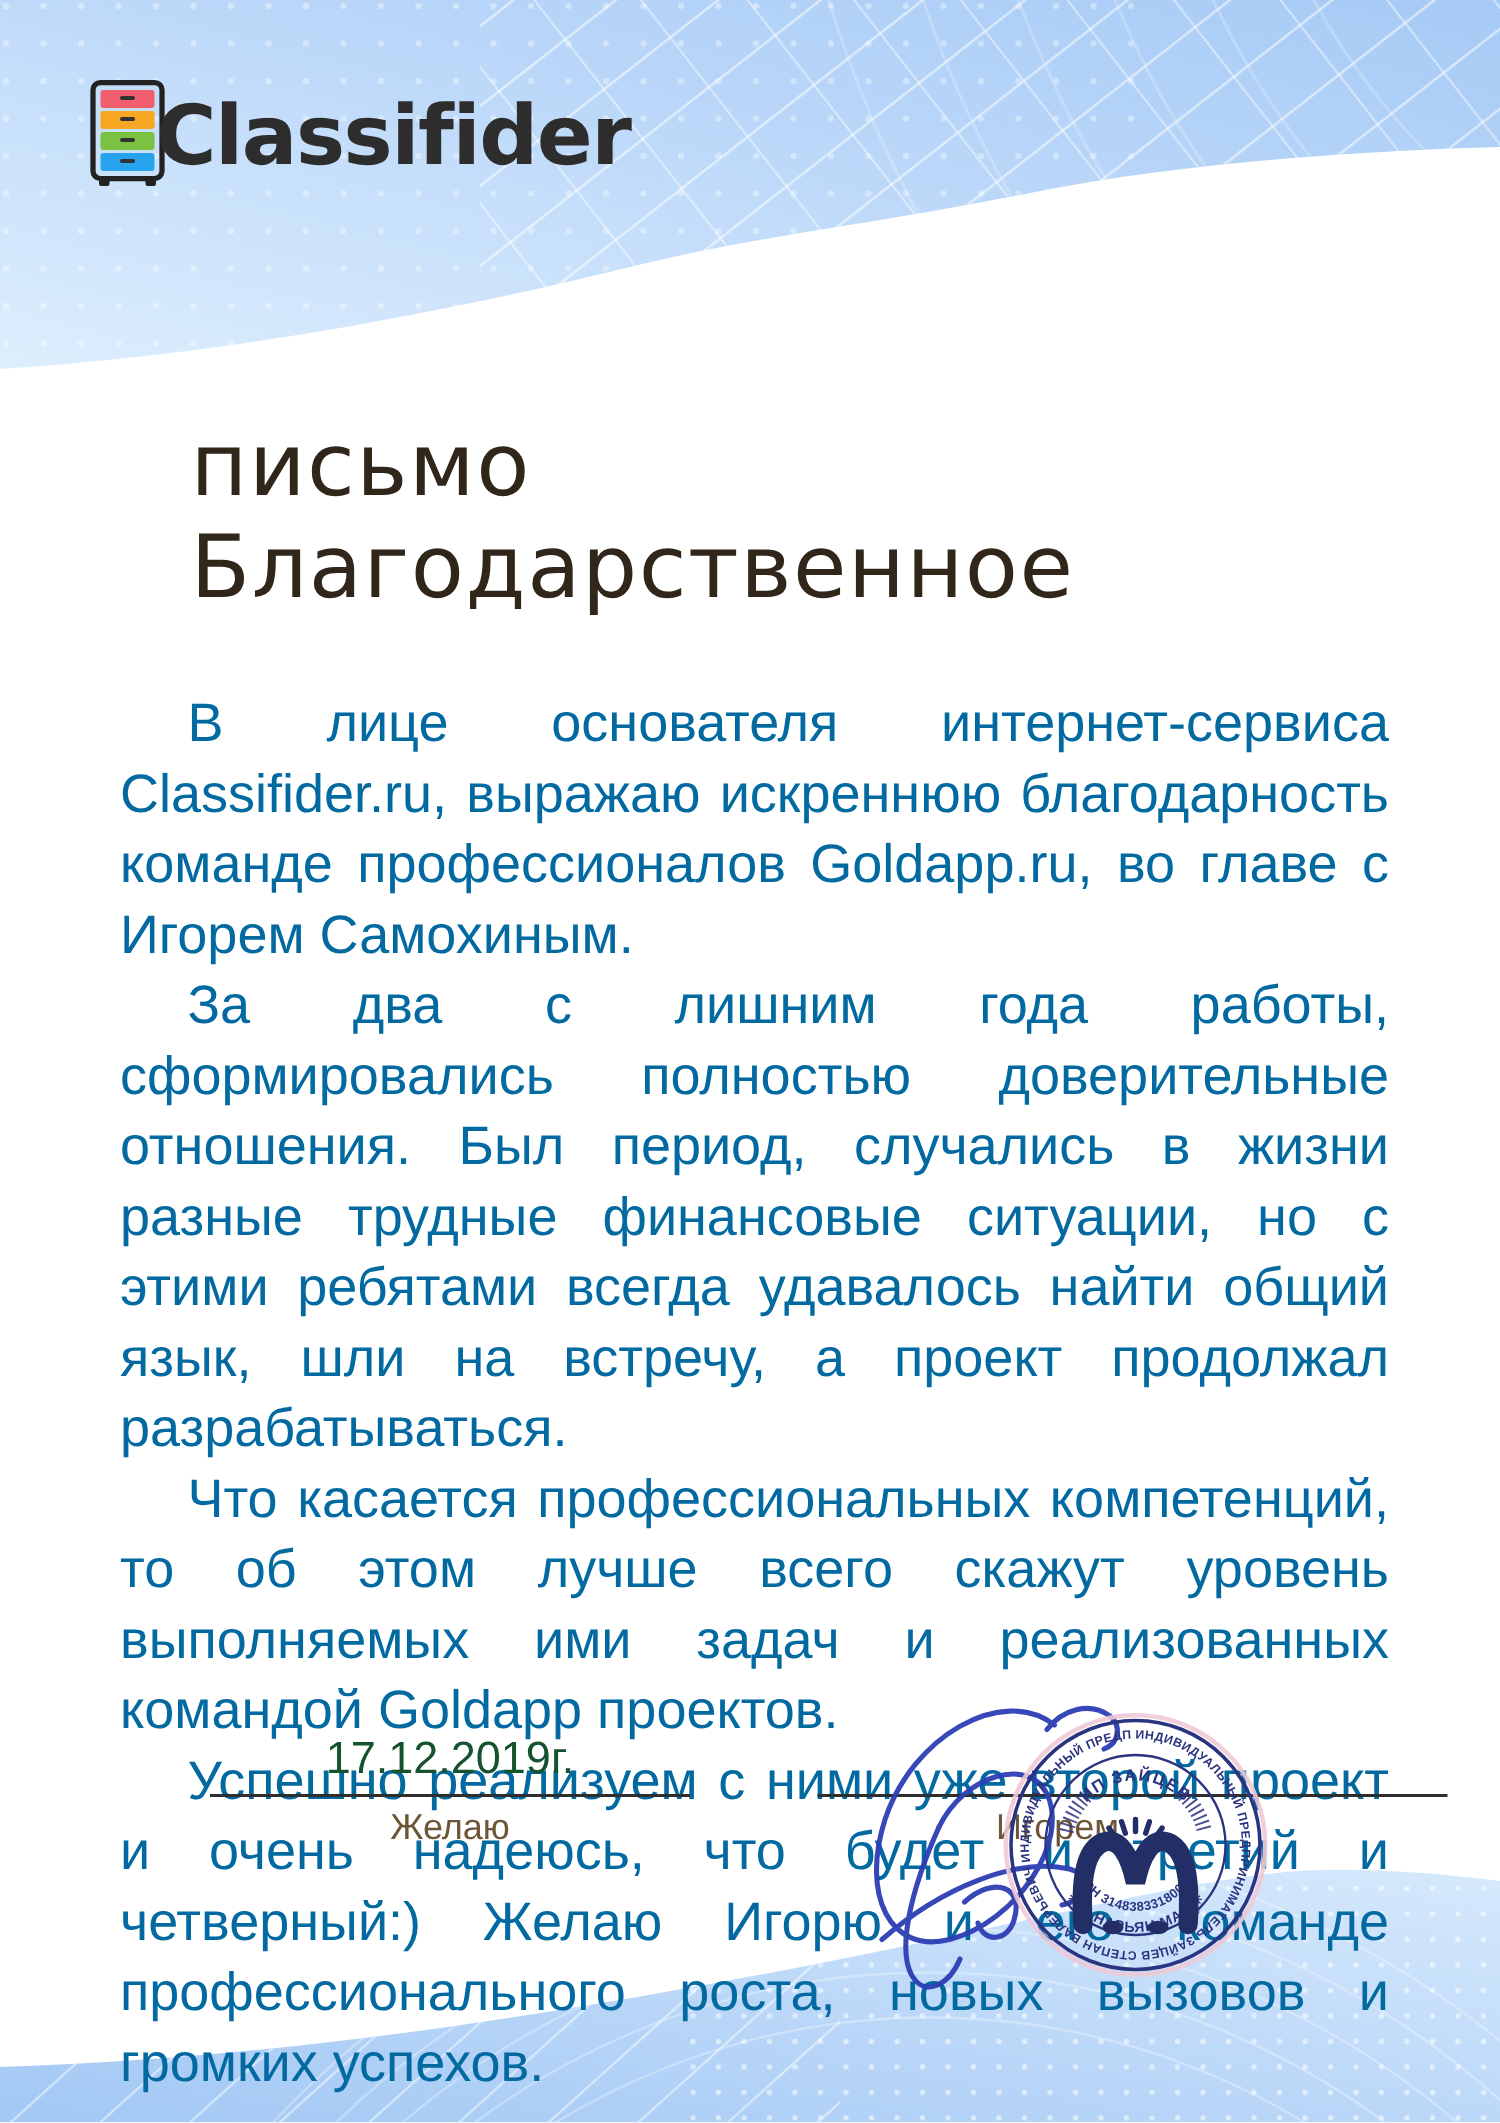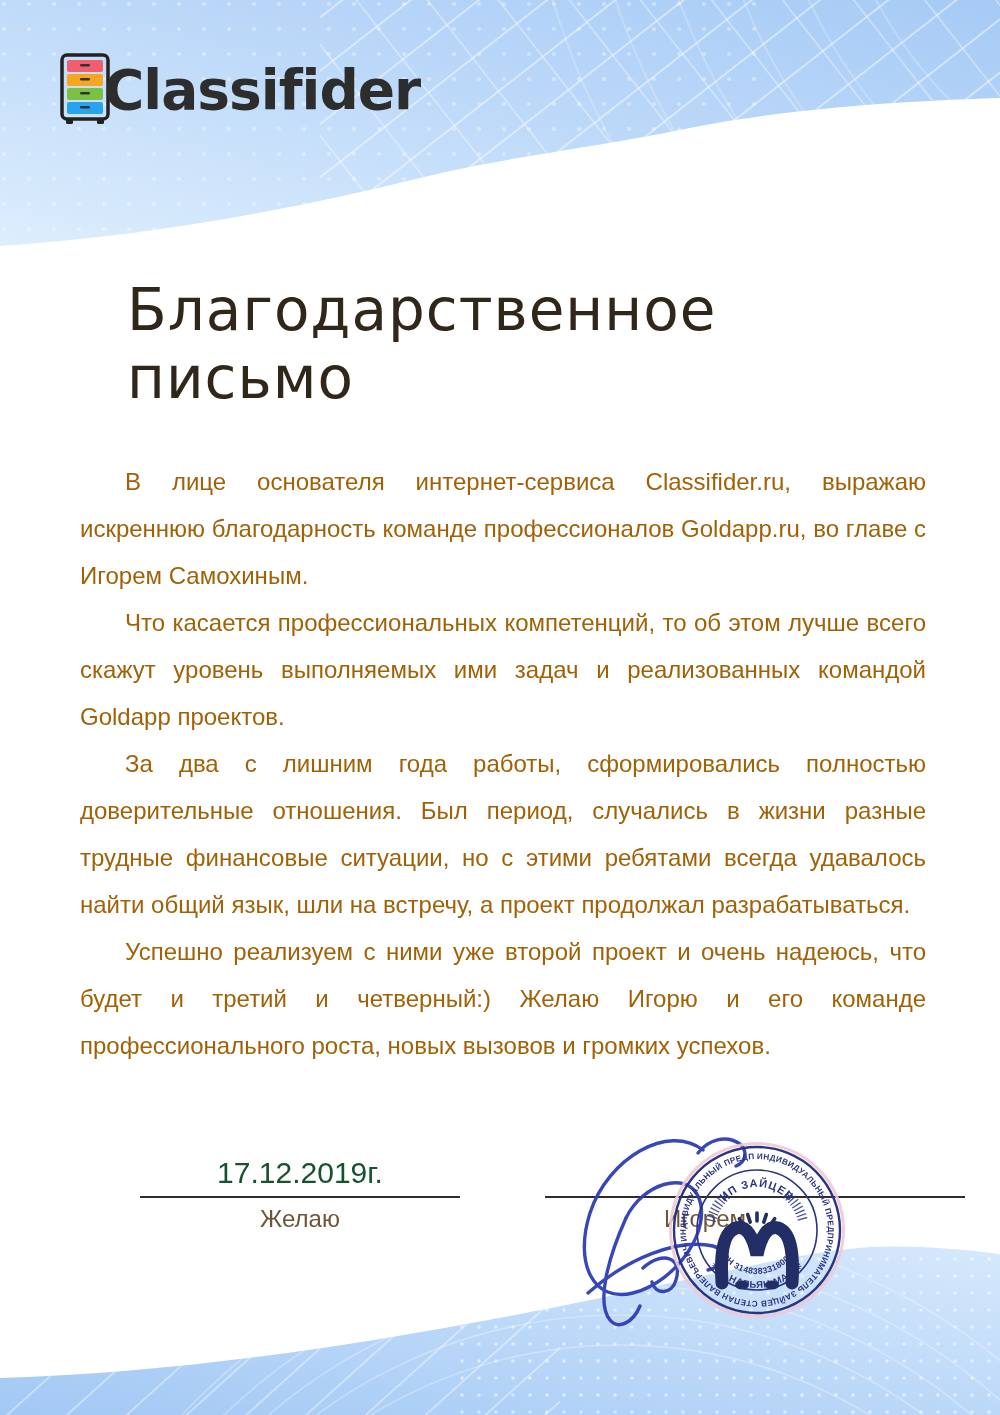--- a/index.html
+++ b/index.html
@@ -12,22 +12,22 @@
   #logo{left:58px;top:52px;z-index:3;display:flex;align-items:center;gap:2px;}
   #brand-text{font-family:"DejaVu Sans",sans-serif;font-weight:bold;font-size:55px;
               letter-spacing:-1px;color:#2d2d2d;margin-left:-14px;}
 
   
   #page-title{left:127px;top:276px;z-index:4;color:#30261a;
               font-family:"DejaVu Sans",sans-serif;font-size:58px;line-height:68px;
               font-weight:500;letter-spacing:1px;}
 
   
-  #letter-body{left:80px;top:458px;width:846px;z-index:4;color:#a16207;
-               font-size:24px;line-height:47px;text-align:justify;}
+  #letter-body{left:80px;top:458px;width:846px;z-index:4;color:#0369a1;
+               font-size:36px;line-height:47px;text-align:justify;}
   #letter-body p{margin:0;text-indent:45px;}
 
   
   .sign-line{height:2px;background:#2e2e2e;top:1196px;z-index:4;}
   #date-line{left:140px;width:320px;}
   #sig-line{left:545px;width:420px;}
   #date-value{left:140px;width:320px;top:1156px;font-size:30px;color:#14532d;
               text-align:center;z-index:4;}
   .under-label{top:1205px;font-size:24px;color:#6d5638;text-align:center;z-index:2;}
   #date-label{left:140px;width:320px;}
@@ -118,28 +118,28 @@
     <rect x="22" y="26" width="10" height="2.6" rx="1.3" fill="#333333"></rect>
     <rect x="22" y="40" width="10" height="2.6" rx="1.3" fill="#333333"></rect>
     <rect x="22" y="54" width="10" height="2.6" rx="1.3" fill="#333333"></rect>
     <rect x="8" y="67" width="7" height="5" rx="1.5" fill="#222222"></rect>
     <rect x="39" y="67" width="7" height="5" rx="1.5" fill="#222222"></rect>
   </svg>
   <span id="brand-text">Classifider</span>
 </div>
 
 <div id="page-title" class="abs">
+  <div>письмо</div>
   <div>Благодарственное</div>
-  <div>письмо</div>
 </div>
 
 <div id="letter-body" class="abs">
   <p>В лице основателя интернет-сервиса Classifider.ru, выражаю искреннюю благодарность команде профессионалов Goldapp.ru, во главе с Игорем Самохиным.</p>
+  <p>За два с лишним года работы, сформировались полностью доверительные отношения. Был период, случались в жизни разные трудные финансовые ситуации, но с этими ребятами всегда удавалось найти общий язык, шли на встречу, а проект продолжал разрабатываться.</p>
   <p>Что касается профессиональных компетенций, то об этом лучше всего скажут уровень выполняемых ими задач и реализо­ванных командой Goldapp проектов.</p>
-  <p>За два с лишним года работы, сформировались полностью доверительные отношения. Был период, случались в жизни разные трудные финансовые ситуации, но с этими ребятами всегда удавалось найти общий язык, шли на встречу, а проект продолжал разрабатываться.</p>
   <p>Успешно реализуем с ними уже второй проект и очень над­еюсь, что будет и третий и четверный:) Желаю Игорю и его ко­манде профессионального роста, новых вызовов и громких успе­хов.</p>
 </div>
 
 <div id="date-value" class="abs">17.12.2019г.</div>
 <div id="date-line" class="abs sign-line"></div>
 <div id="date-label" class="abs under-label">Желаю</div>
 
 <div id="sig-line" class="abs sign-line"></div>
 <div id="sig-label" class="abs under-label">Игорем</div>
 

